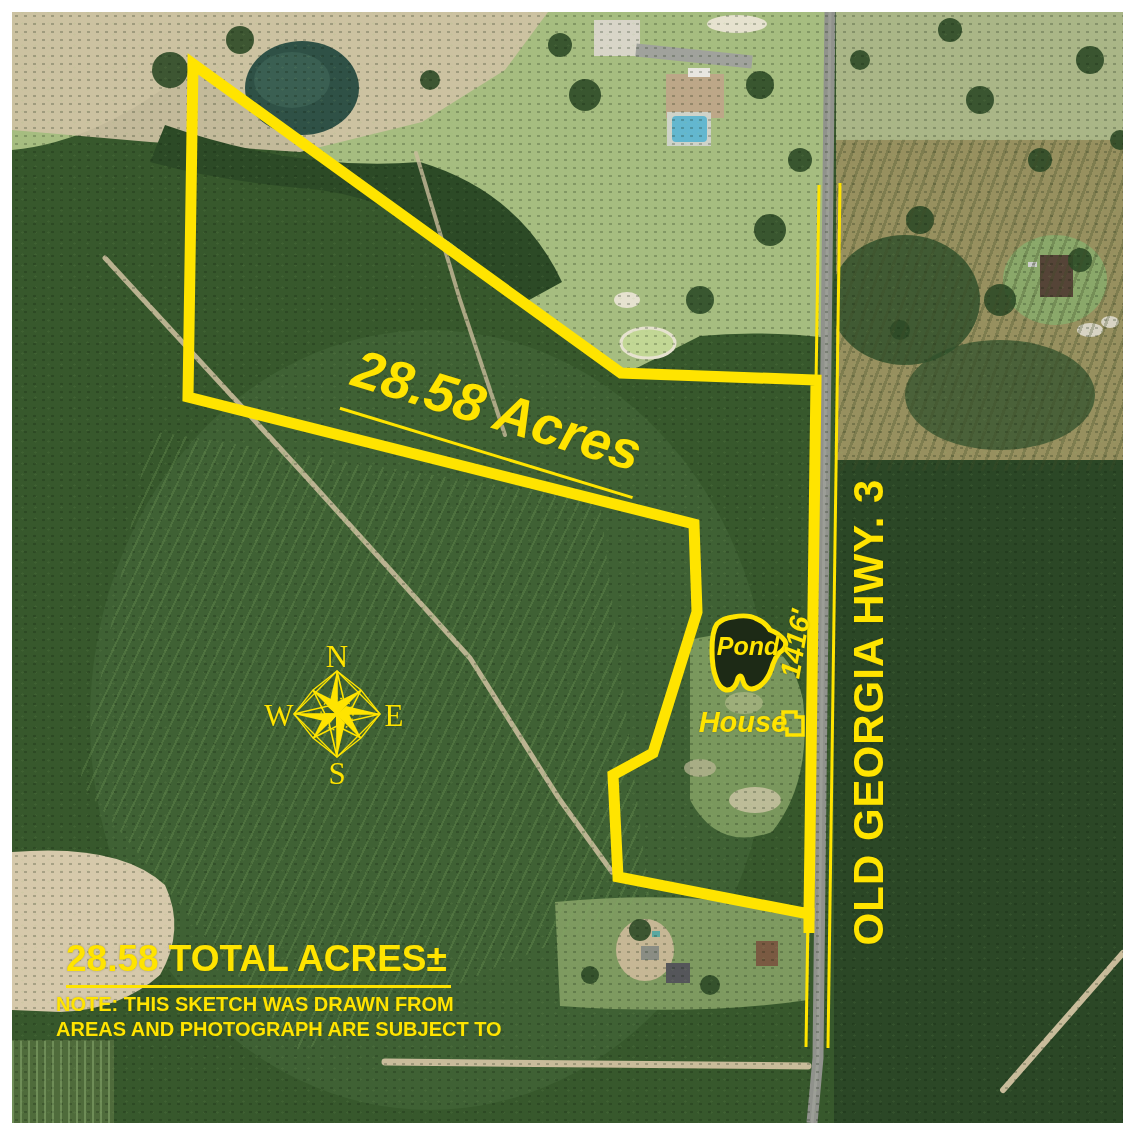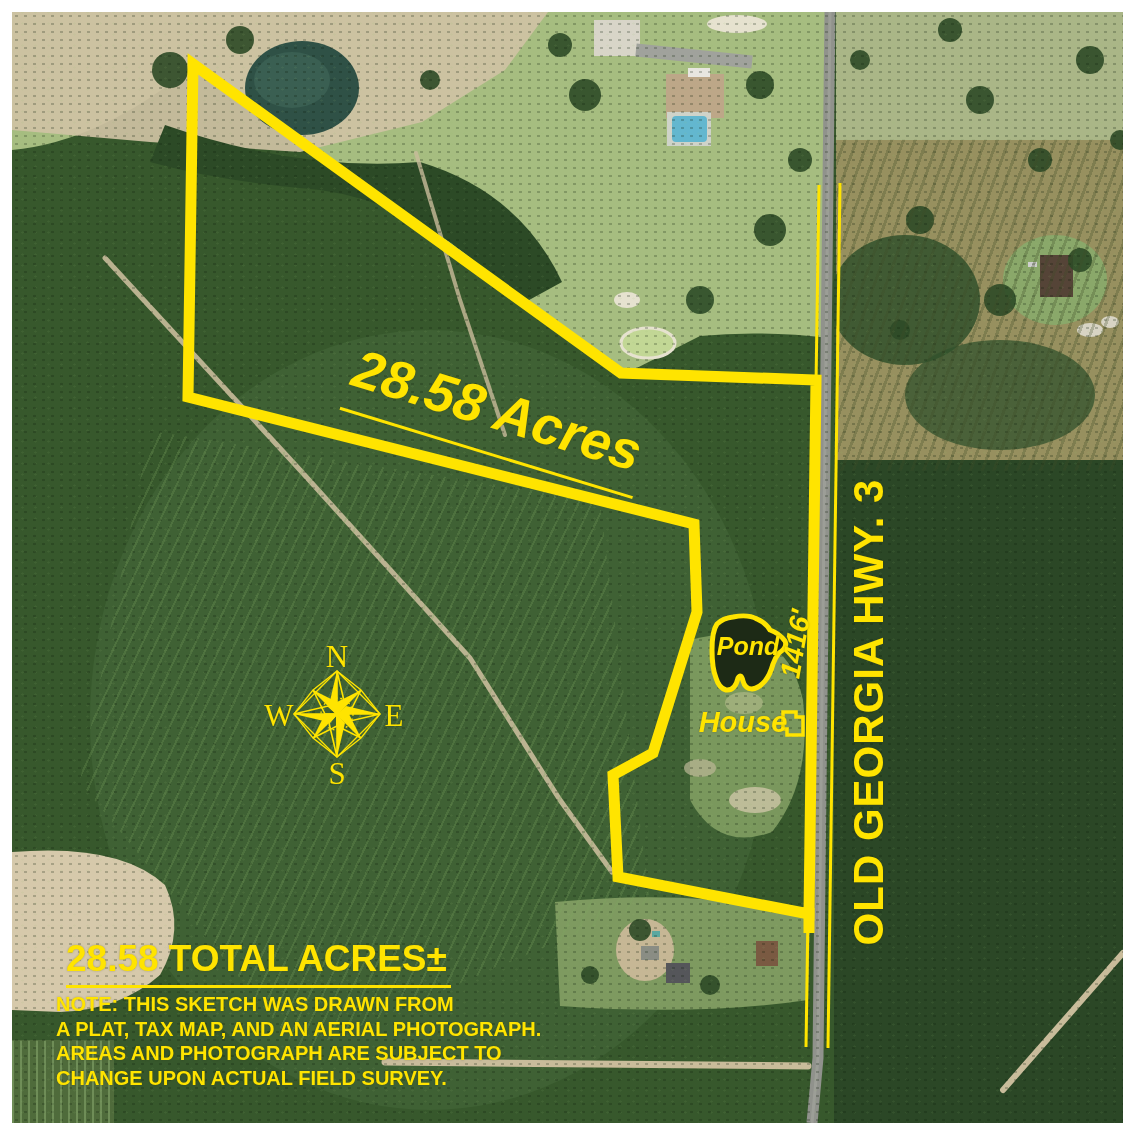--- a/index.html
+++ b/index.html
@@ -194,23 +194,21 @@
 
   <div class="ytext acres-label">28.58 Acres</div>
   <div class="ytext hwy-label">OLD GEORGIA HWY. 3</div>
   <div class="ytext frontage-label">1416'</div>
   <div class="ytext pond-label">Pond</div>
   <div class="ytext house-label">House</div>
 
   <div class="ytext total-label">28.58 TOTAL ACRES±</div>
   <div class="ytext note">
     <div>NOTE: THIS SKETCH WAS DRAWN FROM</div>
-    <div>A PLAT, TAX MAP, AND AN AERIAL PHOTOGRAPH.</div>
     <div>AREAS AND PHOTOGRAPH ARE SUBJECT TO</div>
-    <div>CHANGE UPON ACTUAL FIELD SURVEY.</div>
   </div>
 
   <div class="ytext compass-letter cl-n">N</div>
   <div class="ytext compass-letter cl-e">E</div>
   <div class="ytext compass-letter cl-s">S</div>
   <div class="ytext compass-letter cl-w">W</div>
 
 </div>
 
 </body></html>

